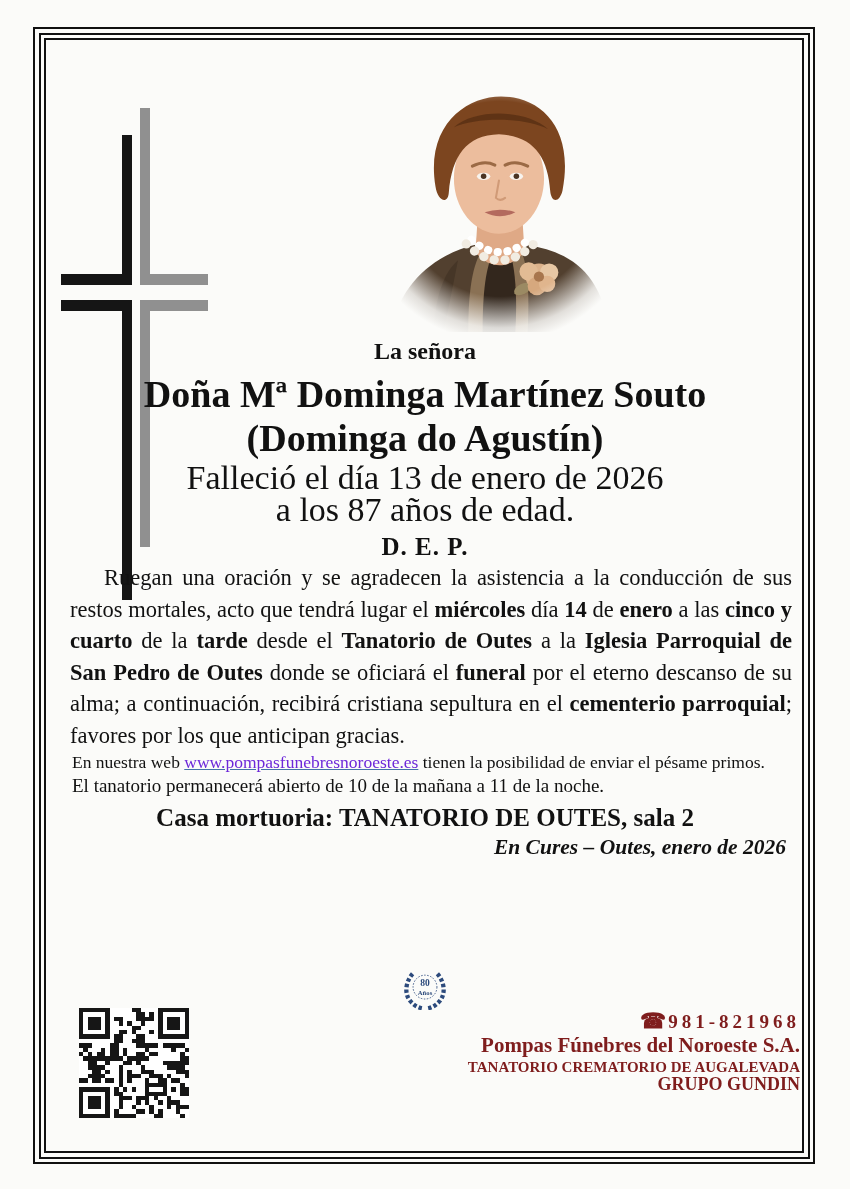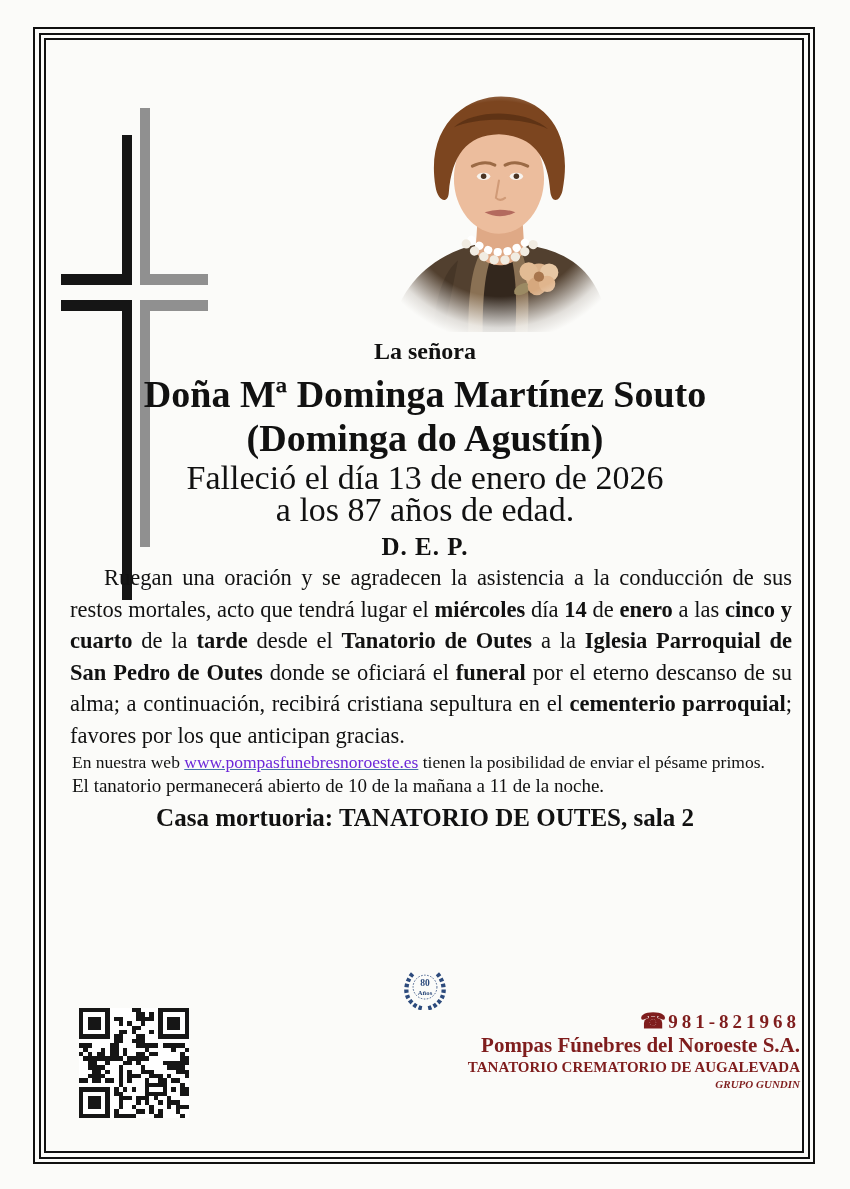--- a/index.html
+++ b/index.html
@@ -37,21 +37,21 @@
   
   .qr{position:absolute;left:79px;top:1008px;width:110px;height:110px;}
   .footer{position:absolute;left:50px;top:968px;width:750px;text-align:right;color:#7f1d1d;}
   .wreath{display:block;margin:0 auto;}
   .badge80{font:bold 10px "Liberation Serif",serif;fill:#2c4a7c;}
   .badgeAnos{font:bold 7px "Liberation Serif",serif;fill:#2c4a7c;}
   .phoneline{font-weight:bold;font-size:19px;line-height:22px;letter-spacing:4px;}
   .phoneline .ph{letter-spacing:0;margin-right:2px;font-size:21px;}
   .company{font-weight:bold;font-size:21px;line-height:24px;}
   .facility{font-weight:bold;font-size:15px;line-height:17px;margin-top:2px;}
-  .group{font-weight:bold;font-size:11px;line-height:17px;font-style:italic;}
+  .group{font-weight:bold;font-size:18px;line-height:17px;}
 </style>
 </head>
 <body>
 
 <div class="page">
 
   <div class="frame">
     <div class="frame-mid">
       <div class="frame-in"></div>
     </div>
@@ -125,20 +125,21 @@
     <div class="honorific">La señora</div>
     <div class="dname">Doña Mª Dominga Martínez Souto</div>
     <div class="dnick">(Dominga do Agustín)</div>
     <div class="dline first">Falleció el día 13 de enero de 2026</div>
     <div class="dline">a los 87 años de edad.</div>
     <div class="dep">D. E. P.</div>
     <div class="announce"><span>Ruegan una oración y se agradecen la asistencia a la conducción de sus restos mortales, acto que tendrá lugar el </span><span class="b">miércoles</span><span> día </span><span class="b">14</span><span> de </span><span class="b">enero</span><span> a las </span><span class="b">cinco y cuarto</span><span> de la </span><span class="b">tarde</span><span> desde el </span><span class="b">Tanatorio de Outes</span><span> a la </span><span class="b">Iglesia Parroquial de San Pedro de Outes</span><span> donde se oficiará el </span><span class="b">funeral</span><span> por el eterno descanso de su alma; a continuación, recibirá cristiana sepultura en el </span><span class="b">cementerio parroquial</span><span>; favores por los que anticipan gracias.</span></div>
     <div class="webline"><span>En nuestra web </span><a class="weblink">www.pompasfunebresnoroeste.es</a><span> tienen la posibilidad de enviar el pésame primos.</span></div>
     <div class="hours">El tanatorio permanecerá abierto de 10 de la mañana a 11 de la noche.</div>
     <div class="casa">Casa mortuoria: TANATORIO DE OUTES, sala 2</div>
+    <div class="encures">En Cures – Outes, enero de 2026</div>
   </div>
 
   <div class="qr" id="qr"><svg viewBox="0 0 25 25" width="110" height="110" shape-rendering="crispEdges">
         <rect x="0" y="0" width="25" height="25" fill="#ffffff"></rect>
         <rect x="0" y="0" width="7" height="7" fill="#161616"></rect>
         <rect x="1" y="1" width="5" height="5" fill="#ffffff"></rect>
         <rect x="2" y="2" width="3" height="3" fill="#161616"></rect>
         <rect x="18" y="0" width="7" height="7" fill="#161616"></rect>
         <rect x="19" y="1" width="5" height="5" fill="#ffffff"></rect>
         <rect x="20" y="2" width="3" height="3" fill="#161616"></rect>

